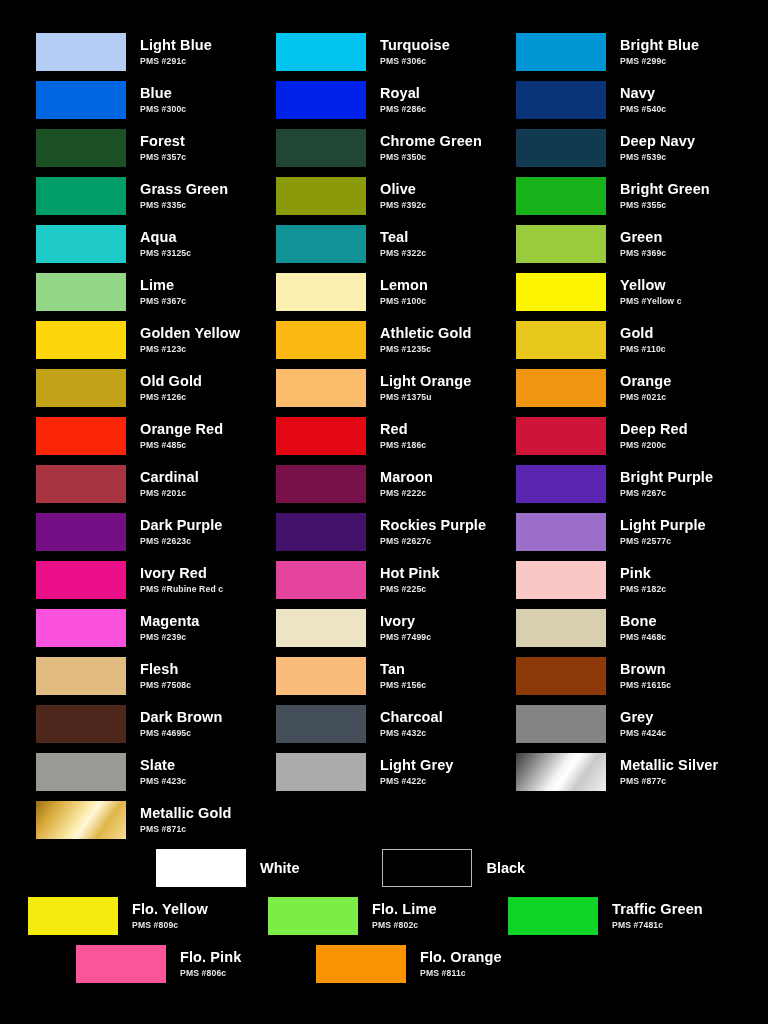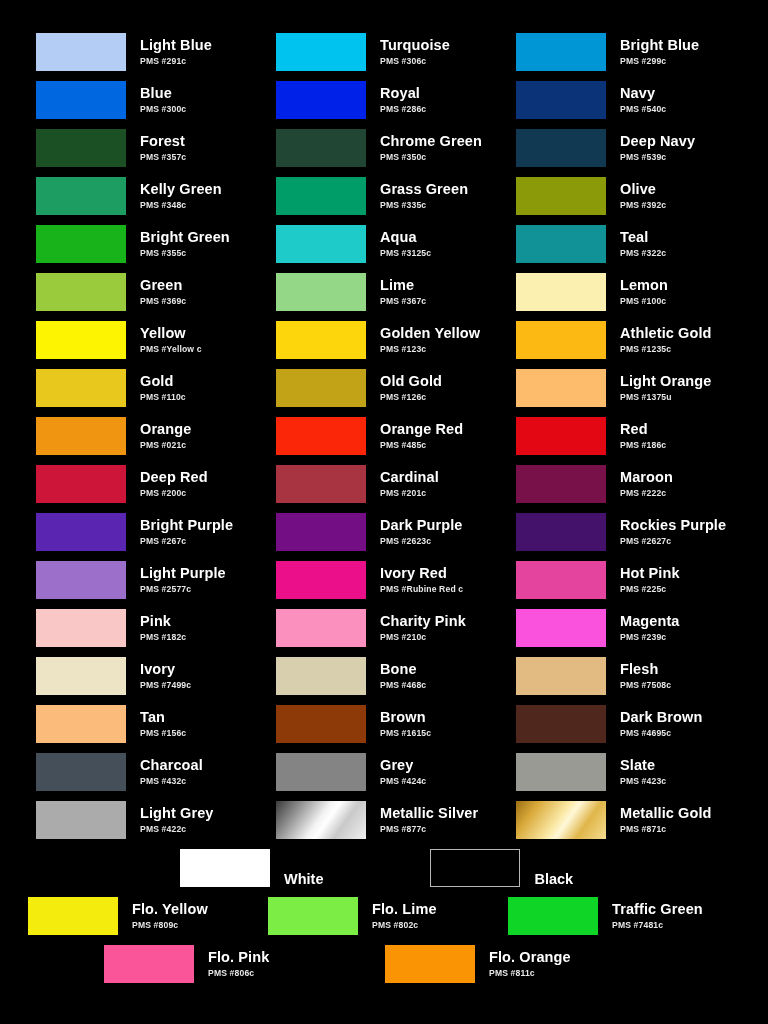--- a/index.html
+++ b/index.html
@@ -66,22 +66,21 @@
   }
 
   
   .special-row {
     display: flex;
     align-items: center;
     height: 48px;
   }
   .sp-item {
     display: flex;
-    align-items: flex-end;
-    margin-left: 24px;
+    align-items: center;
   }
   .sp-swatch {
     width: 90px;
     height: 38px;
     flex: 0 0 90px;
     box-sizing: border-box;
   }
   .sp-name-only {
     color: #ffffff;
     font-size: 14.5px;
@@ -89,21 +88,21 @@
     margin-left: 14px;
     white-space: nowrap;
   }
 
   .row-wb { padding-left: 156px; }
   .row-wb .gap { width: 83px; }
 
   .row-flo1 { padding-left: 28px; }
   .row-flo1 .cellw { width: 240px; display: flex; align-items: center; }
 
-  .row-flo2 { padding-left: 104px; gap: 41px; }
+  .row-flo2 { padding-left: 76px; }
   .row-flo2 .cellw { width: 240px; display: flex; align-items: center; }
 </style>
 </head>
 <body>
 
 <div id="chart">
 
   <div class="grid" id="grid">
       <div class="cell">
         <div class="swatch" style="background: rgb(179, 205, 244);"></div>
@@ -162,27 +161,20 @@
         </div>
       </div>
       <div class="cell">
         <div class="swatch" style="background: rgb(17, 58, 82);"></div>
         <div class="labels">
           <div class="cname">Deep Navy</div>
           <div class="cpms">PMS #539c</div>
         </div>
       </div>
       <div class="cell">
-        <div class="swatch" style="background: rgb(30, 157, 99);"></div>
-        <div class="labels">
-          <div class="cname">Kelly Green</div>
-          <div class="cpms">PMS #348c</div>
-        </div>
-      </div>
-      <div class="cell">
         <div class="swatch" style="background: rgb(0, 157, 105);"></div>
         <div class="labels">
           <div class="cname">Grass Green</div>
           <div class="cpms">PMS #335c</div>
         </div>
       </div>
       <div class="cell">
         <div class="swatch" style="background: rgb(139, 154, 9);"></div>
         <div class="labels">
           <div class="cname">Olive</div>
@@ -355,27 +347,20 @@
         <div class="labels">
           <div class="cname">Hot Pink</div>
           <div class="cpms">PMS #225c</div>
         </div>
       </div>
       <div class="cell">
         <div class="swatch" style="background: rgb(249, 200, 198);"></div>
         <div class="labels">
           <div class="cname">Pink</div>
           <div class="cpms">PMS #182c</div>
-        </div>
-      </div>
-      <div class="cell">
-        <div class="swatch" style="background: rgb(251, 144, 191);"></div>
-        <div class="labels">
-          <div class="cname">Charity Pink</div>
-          <div class="cpms">PMS #210c</div>
         </div>
       </div>
       <div class="cell">
         <div class="swatch" style="background: rgb(251, 82, 221);"></div>
         <div class="labels">
           <div class="cname">Magenta</div>
           <div class="cpms">PMS #239c</div>
         </div>
       </div>
       <div class="cell">

